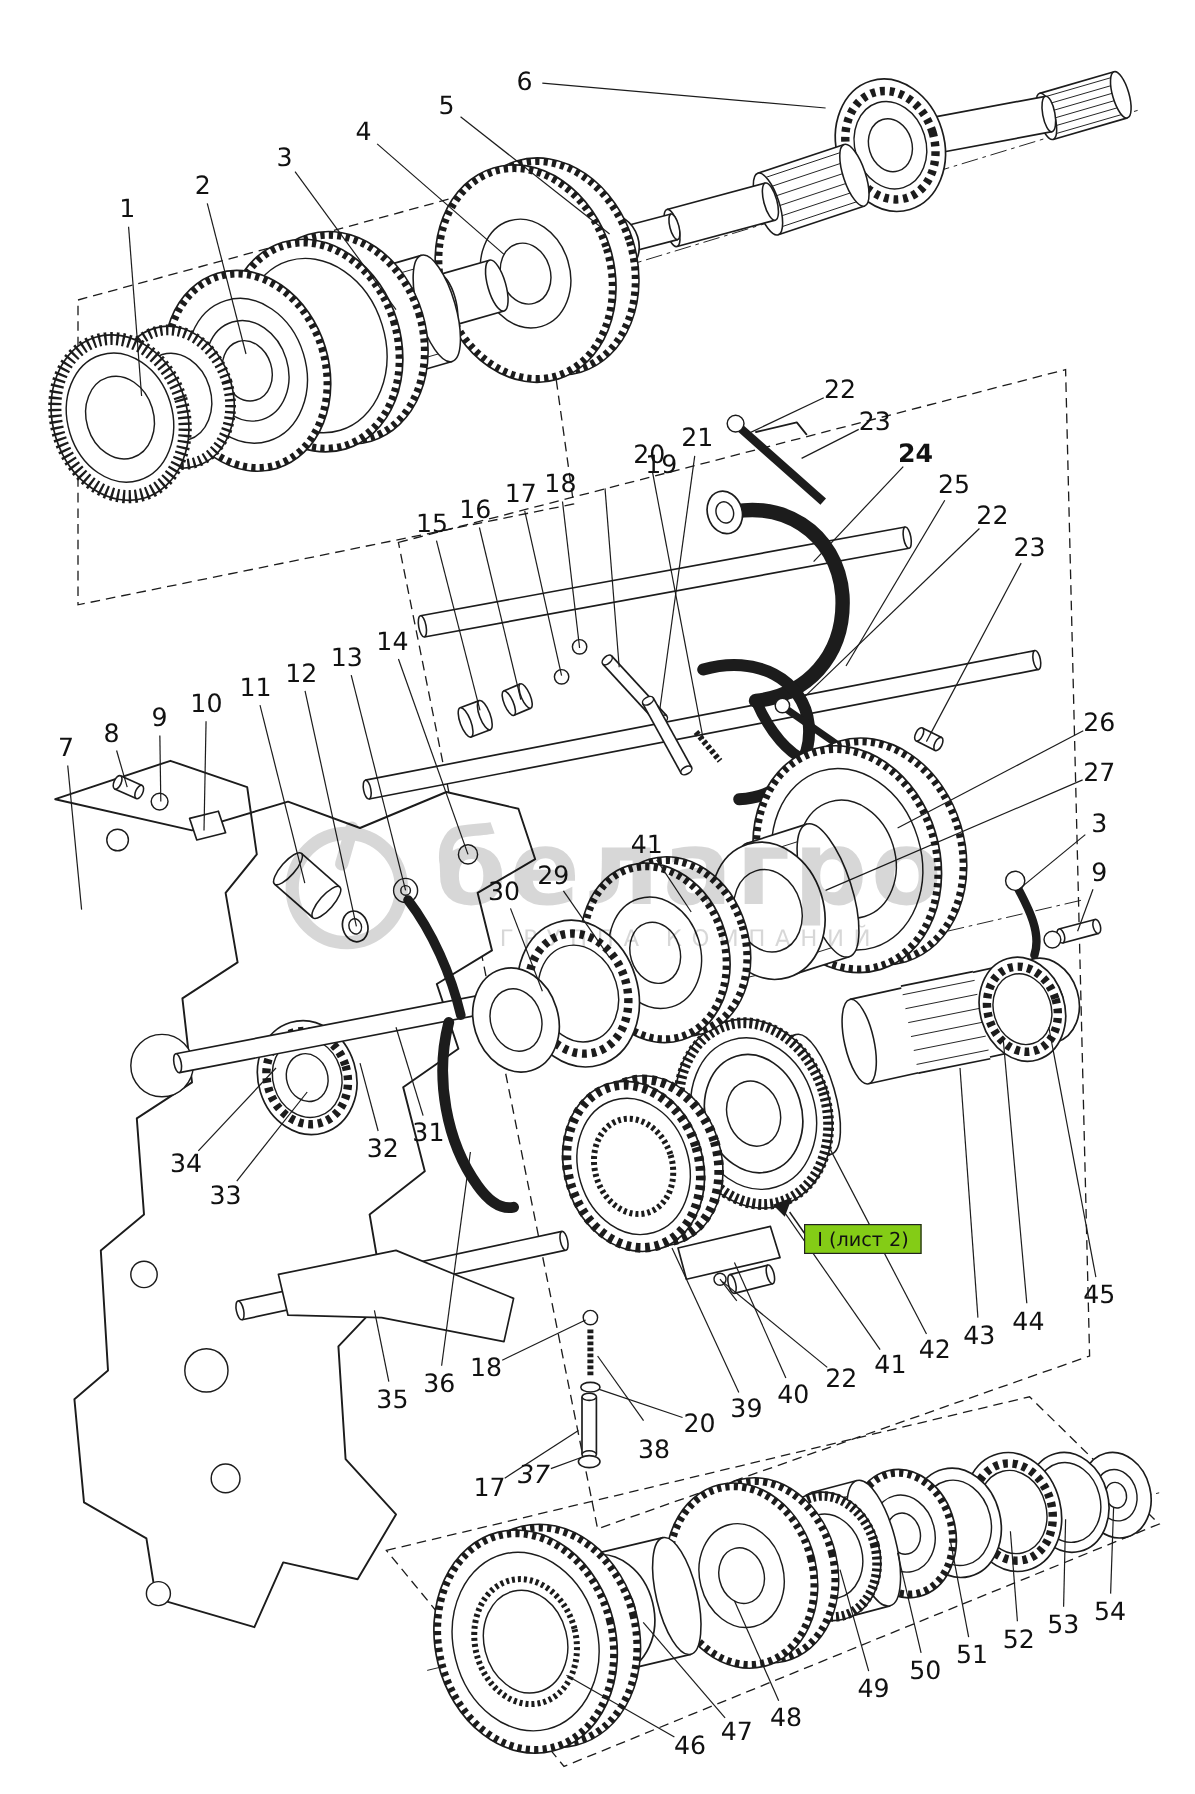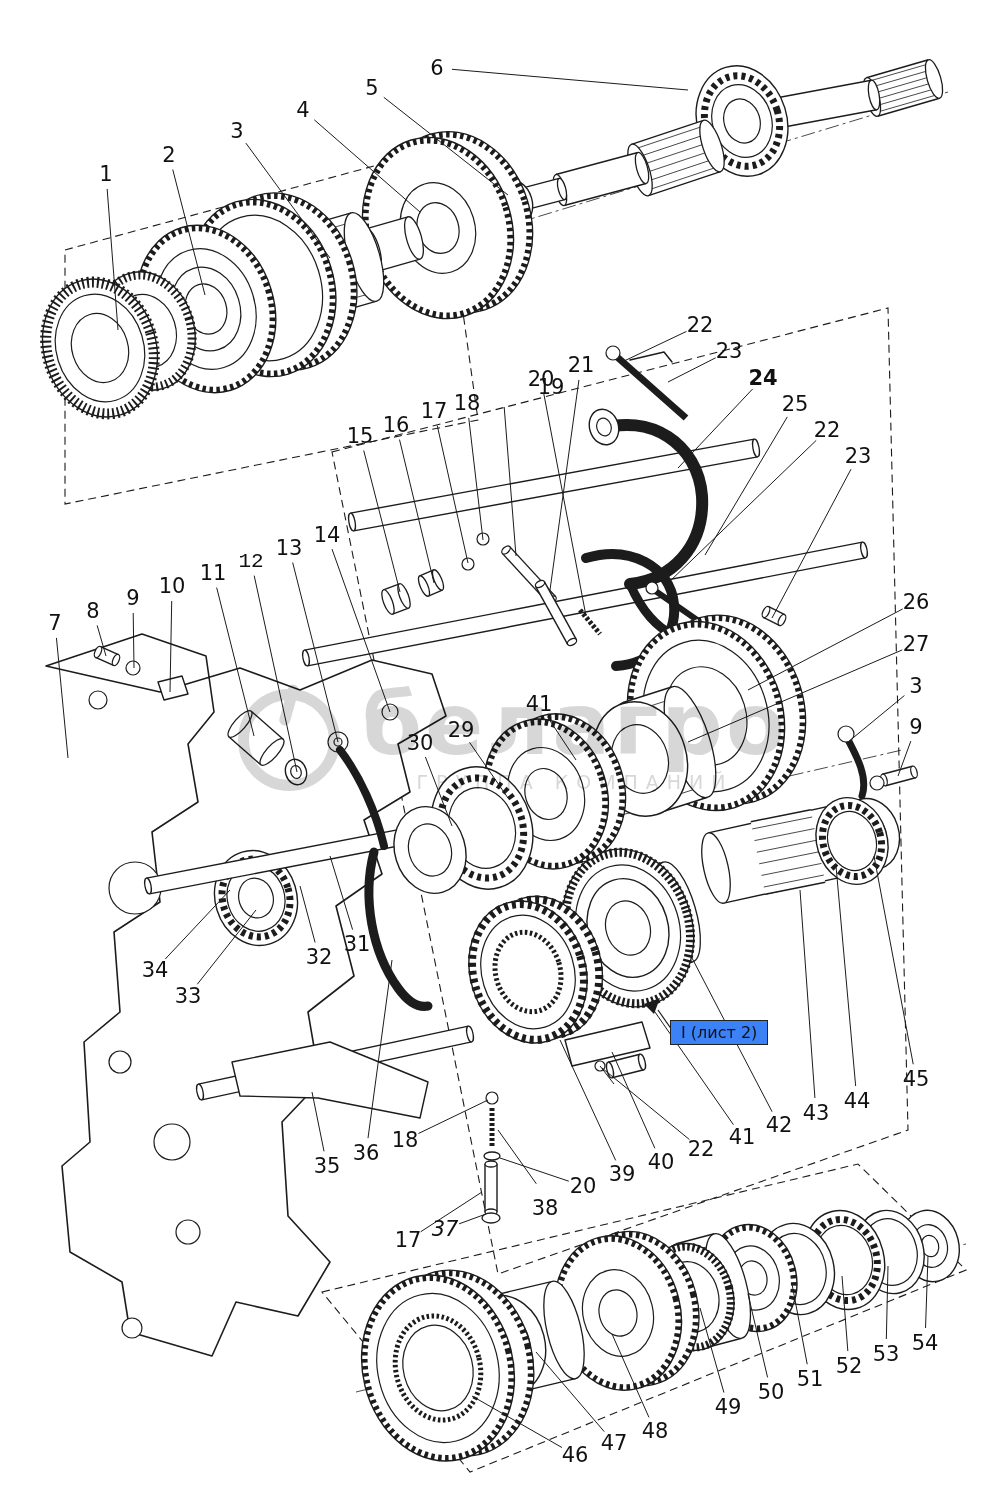--- a/index.html
+++ b/index.html
@@ -9,21 +9,21 @@
   .watermark{position:absolute;left:238px;top:686px;display:flex;align-items:center;gap:22px;
              color:#bfbfbf;opacity:.62;mix-blend-mode:multiply;z-index:4;pointer-events:none;}
   .wm-logo{width:80px;height:80px;border:11px solid #bfbfbf;border-radius:50%;position:relative;flex:none;}
   .wm-logo:after{content:"";position:absolute;left:50%;top:-16px;width:11px;height:42px;background:#bfbfbf;
                  transform:translateX(-50%) rotate(16deg);border-radius:6px;}
   .wm-text{display:flex;flex-direction:column;align-items:center;}
   .wm-title{font-size:86px;font-weight:bold;line-height:.9;letter-spacing:3px;}
   .wm-sub{font-size:19px;letter-spacing:8px;margin-top:8px;}
   #callouts{position:absolute;inset:0;z-index:6;pointer-events:none;}
   .callout{position:absolute;transform:translate(-50%,-50%);font-size:21px;color:#111;}
-  .note-box{position:absolute;left:670px;top:1020px;z-index:7;border:1.5px solid #222;background:#3b82f6;
+  .note-box{position:absolute;left:670px;top:1020px;z-index:7;border:1.5px solid #222;background:#84cc16;
             padding:2px 10px;font-size:16px;color:#111;}
 </style>
 </head>
 <body>
 
 <div class="page">
 
   <svg id="drawing" width="996" height="1495" viewBox="0 0 996 1495">
       <g>
         <polygon points="65,250 440,148 478,420 65,504" fill="none" stroke="#1c1c1c" stroke-width="1.1" stroke-dasharray="8 5"></polygon>
@@ -456,21 +456,21 @@
       <span class="callout" style="left: 858px; top: 456px;">23</span>
       <span class="callout" style="left: 581px; top: 365px; text-align: center;">21</span>
       <span class="callout" style="left: 541px; top: 379px;">20</span>
       <span class="callout" style="left: 503px; top: 387px; margin-left: 48px;">19</span>
       <span class="callout" style="left: 467px; top: 403px;">18</span>
       <span class="callout" style="left: 434px; top: 411px;">17</span>
       <span class="callout" style="left: 396px; top: 425px;">16</span>
       <span class="callout" style="left: 360px; top: 436px;">15</span>
       <span class="callout" style="left: 327px; top: 535px;">14</span>
       <span class="callout" style="left: 289px; top: 548px;">13</span>
-      <span class="callout" style="left: 251px; top: 561px; font-family: Liberation Mono, monospace;">12</span>
+      <span class="callout" style="left: 251px; top: 561px;">12</span>
       <span class="callout" style="left: 213px; top: 573px;">11</span>
       <span class="callout" style="left: 172px; top: 586px;">10</span>
       <span class="callout" style="left: 133px; top: 598px;">9</span>
       <span class="callout" style="left: 93px; top: 611px;">8</span>
       <span class="callout" style="left: 55px; top: 623px;">7</span>
       <span class="callout" style="left: 916px; top: 602px;">26</span>
       <span class="callout" style="left: 916px; top: 644px;">27</span>
       <span class="callout" style="left: 916px; top: 686px;">3</span>
       <span class="callout" style="left: 916px; top: 727px;">9</span>
       <span class="callout" style="left: 539px; top: 704px;">41</span>

